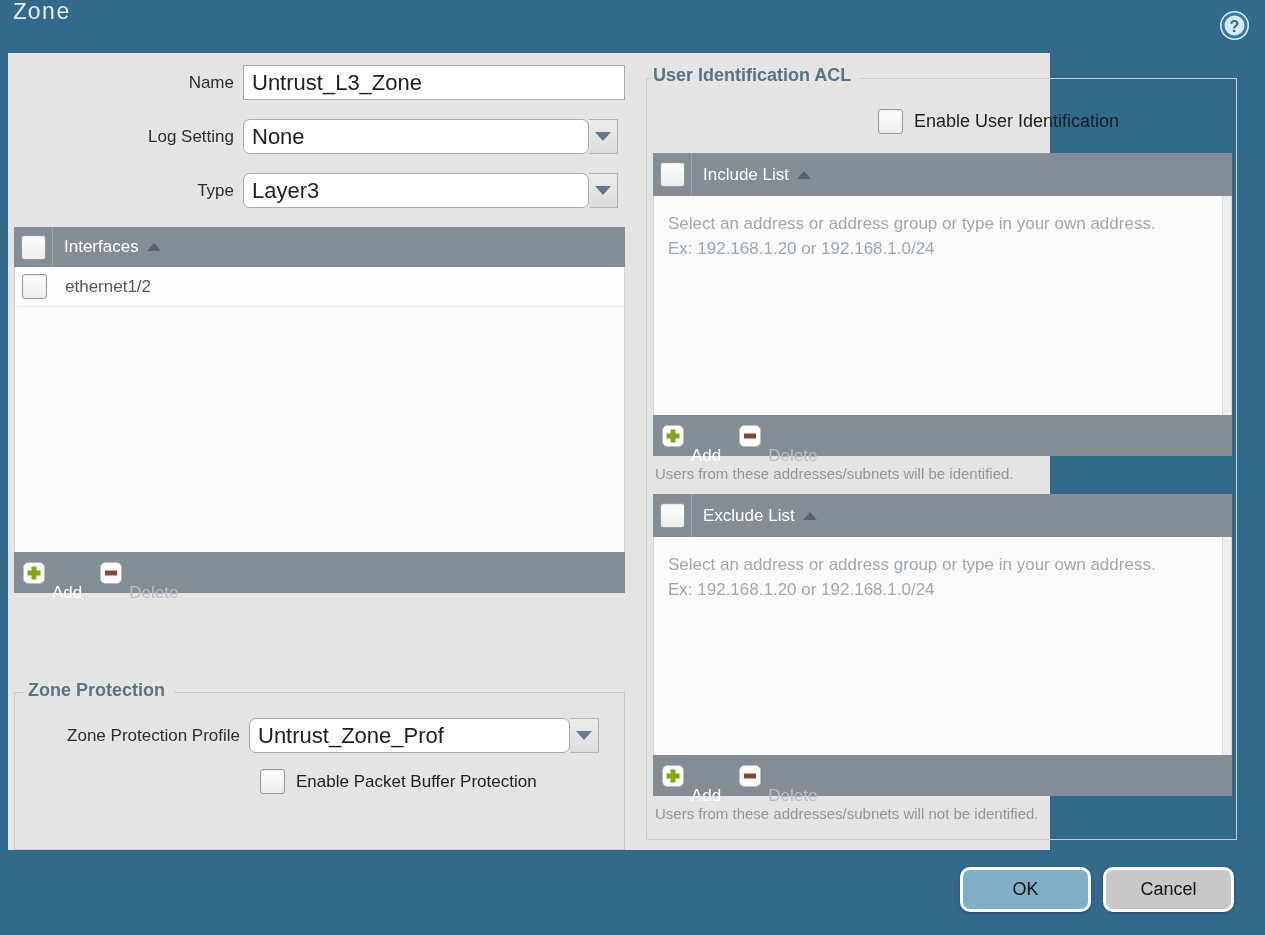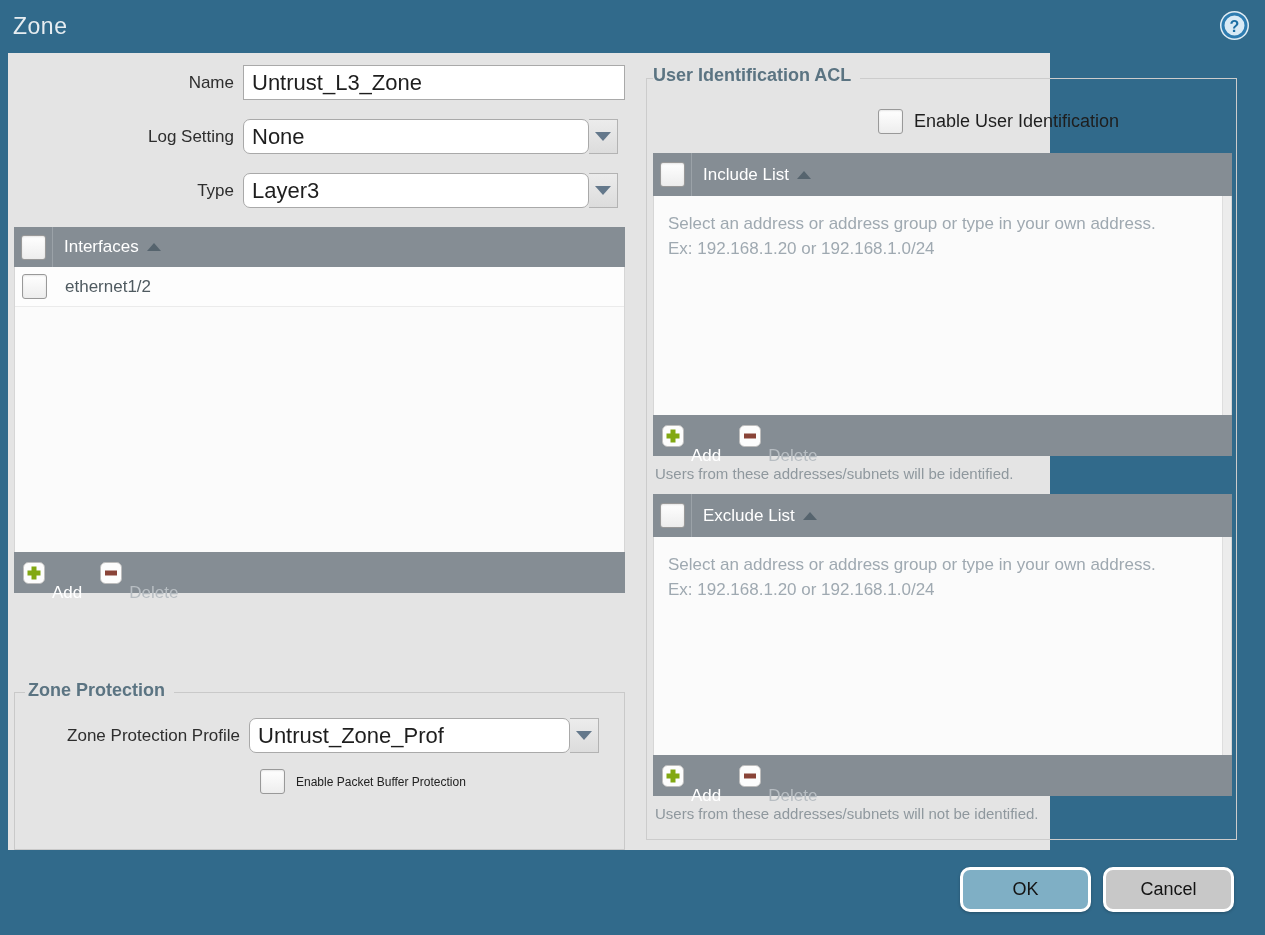--- a/index.html
+++ b/index.html
@@ -3,21 +3,21 @@
 <meta charset="utf-8">
 <style>
   * { box-sizing: border-box; margin: 0; padding: 0; }
   html,body { width:1265px; height:935px; }
   body {
     font-family: "Liberation Sans", "DejaVu Sans", sans-serif;
     background:#316A8B; position:relative; overflow:hidden;
   }
   
   .titlebar { position:absolute; top:0; left:0; right:0; height:53px;
-    display:flex; align-items:center; padding-left:13px; }
+    display:flex; padding-left:13px;font-family:Liberation Mono, monospace; }
   .titlebar .title { color:#E7EDF1; font-size:23px; letter-spacing:0.5px; }
   .help { position:absolute; top:10px; right:15px; width:31px; height:31px; cursor:pointer; }
 
   
   .content { position:absolute; top:53px; left:8px; width:1042px; height:797px;
     background:#E4E4E4; }
 
   .leftcol { position:absolute; left:6px; top:0; width:611px; height:100%; }
   .rightcol { position:absolute; left:637px; top:0; width:595px; height:100%; }
 
@@ -69,21 +69,21 @@
   
   .fs-border { border:1px solid #C9C9C9; position:relative; }
   .legend { position:absolute; top:-13px; left:10px; background:#E4E4E4;
     padding:0 9px 0 3px; font-size:18px; font-weight:bold; color:#5B7482; white-space:nowrap; }
 
   .zp { margin-top:99px; height:158px; }
   .zprow { display:flex; align-items:center; height:35px; margin-top:25px; }
   .zp .flabel { width:234px; }
   .zp .ddwrap { flex:none; width:350px; }
   .zpcheck { display:flex; align-items:center; margin-left:245px; margin-top:16px; gap:11px; }
-  .zpcheck .clabel { font-size:12px; color:#222; }
+  .zpcheck .clabel { font-size:17px; color:#222; }
 
   .uid-legend { position:absolute; top:12px; left:8px; z-index:2; background:#E4E4E4;
     padding-right:9px; font-size:18px; font-weight:bold; color:#5B7482; }
   .uid-border { position:absolute; top:25px; left:1px; right:3px; bottom:10px;
     border:1px solid #CCCCCC; }
   .uid-enable { position:absolute; top:56px; left:0; right:0; display:flex;
     align-items:center; gap:11px; padding-left:233px; }
   .uid-enable .clabel { font-size:18px; color:#1E1E1E; }
   .lists { position:absolute; top:100px; left:8px; width:579px; }
   .lists .thead { height:43px; }

